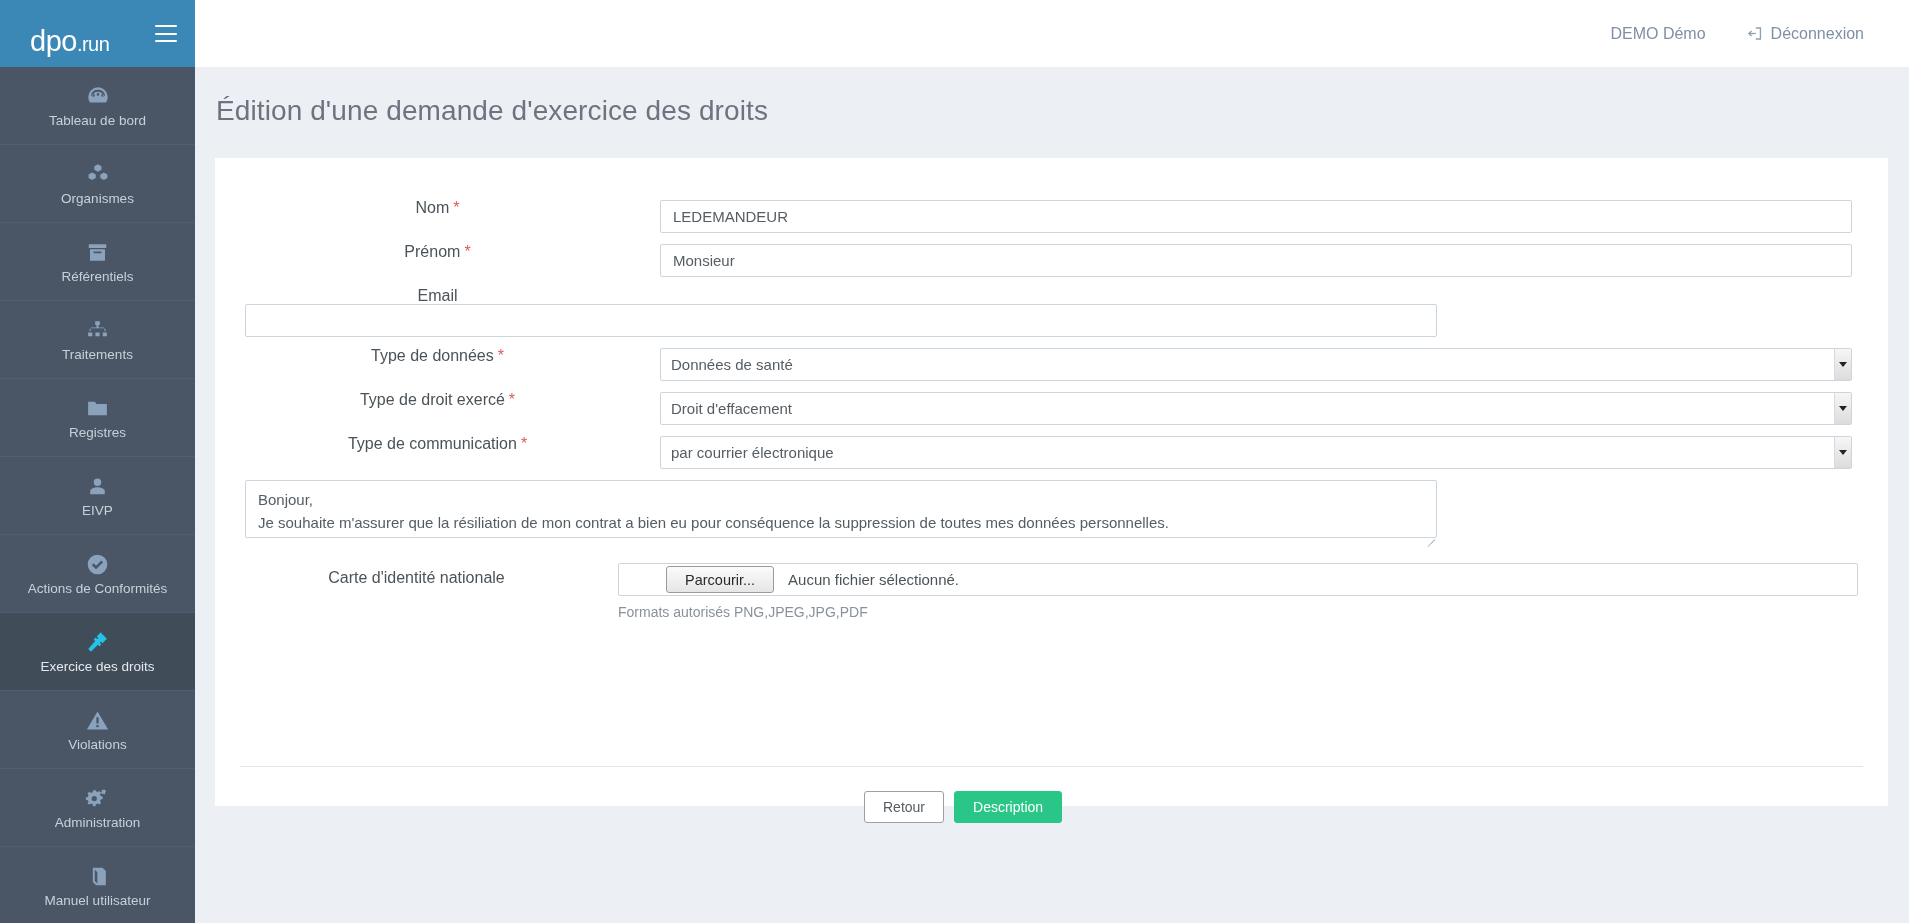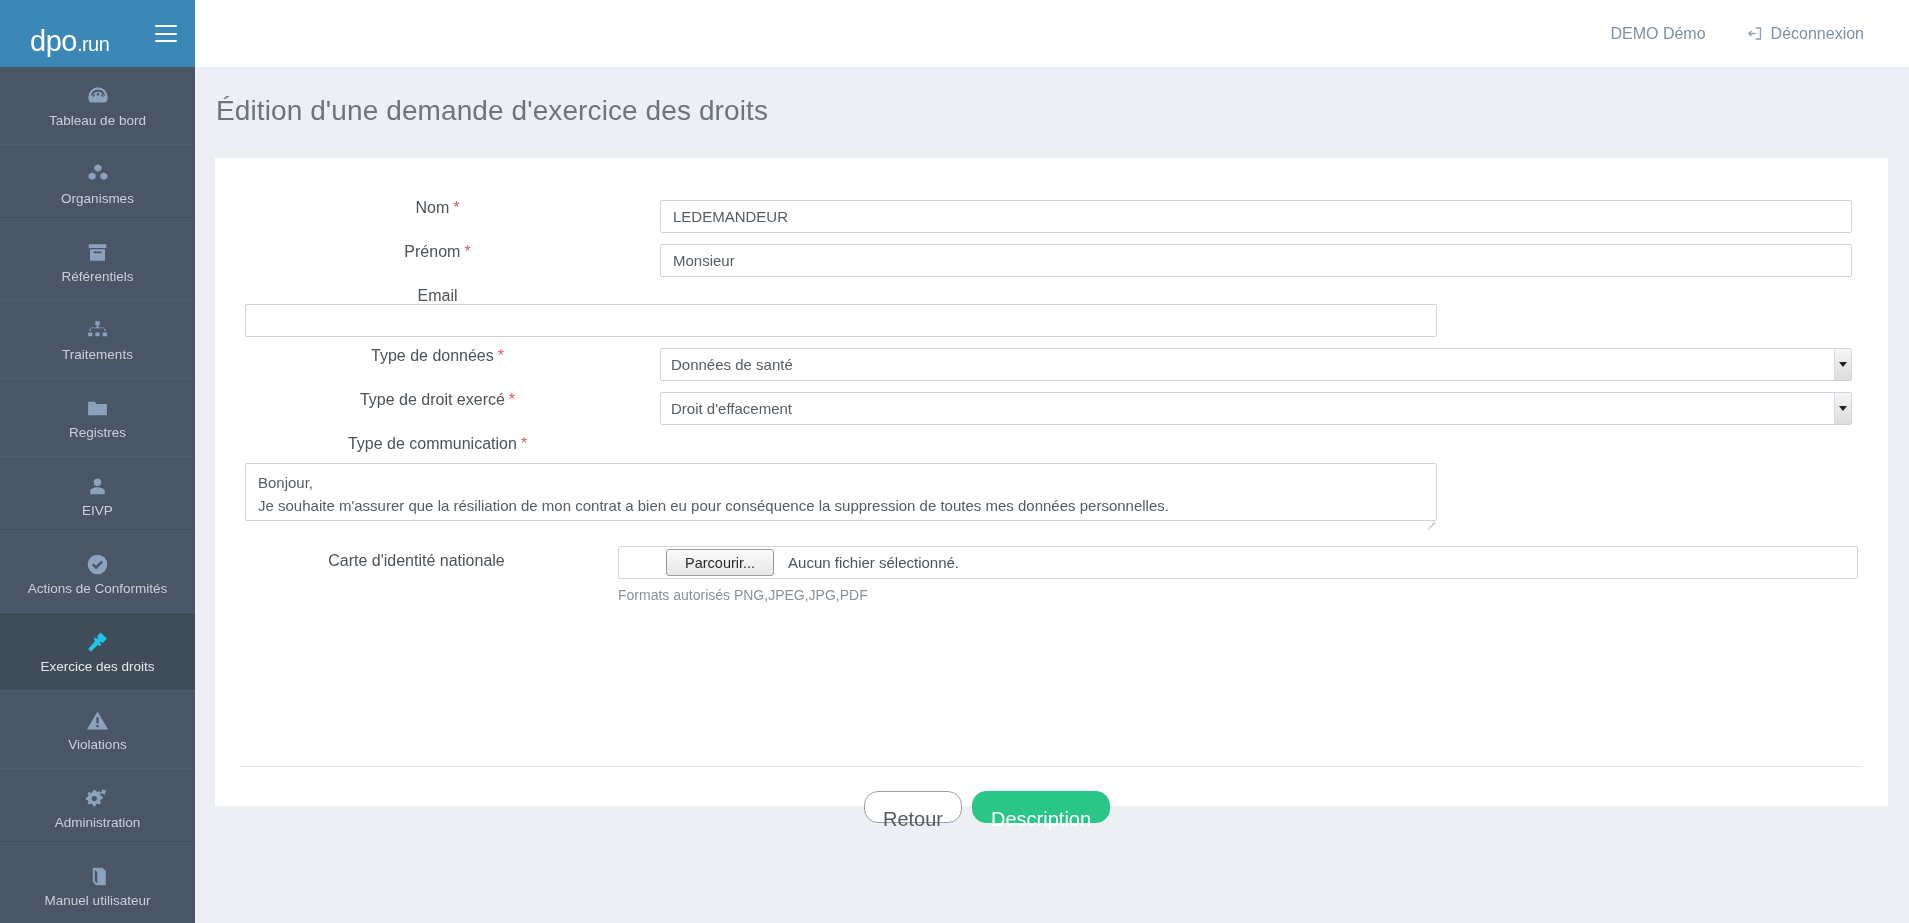--- a/index.html
+++ b/index.html
@@ -229,26 +229,26 @@
     position: absolute; left: 25px; top: 608px;
     width: 1623px; height: 1px; background: #e4e4e4;
   }
 
   #actions {
     position: absolute; left: 649px; top: 633px;
     display: flex; gap: 10px;
   }
   .btn {
     font-family: "Liberation Sans", sans-serif;
-    font-size: 20px;
-    border-radius: 14px;
+    font-size: 14px;
+    border-radius: 3px;
     cursor: pointer;
     height: 32px;
     line-height: 30px;
-    padding: 12px 18px;
+    padding: 0 18px;
   }
   .btn-default {
     background: #ffffff;
     border: 1px solid #9aa0a8;
     color: #555d63;
   }
   .btn-primary {
     background: #29c687;
     border: 1px solid #29c687;
     color: #ffffff;
@@ -445,20 +445,28 @@
             </select>
             <span class="sel-arrow"></span>
           </div>
         </div>
       </div>
 
       <div class="form-row" style="margin-top:11px;">
         <div class="form-label">
           <span>Type de communication</span><span class="req">*</span>
         </div>
+        <div class="field-wrap">
+          <div class="sel-wrap">
+            <select class="sel">
+              <option>par courrier électronique</option>
+            </select>
+            <span class="sel-arrow"></span>
+          </div>
+        </div>
       </div>
 
       <div class="form-row" style="margin-top:11px;">
         <div class="field-wrap">
           <div class="ta-wrap">
             <textarea class="ta" style="">Bonjour,
 Je souhaite m'assurer que la résiliation de mon contrat a bien eu pour conséquence la suppression de toutes mes données personnelles.</textarea>
             <span class="ta-grip">
               <i style="width:10px; top:10px;"></i>
               <i style="width:6px; top:10px; right:0;"></i>

